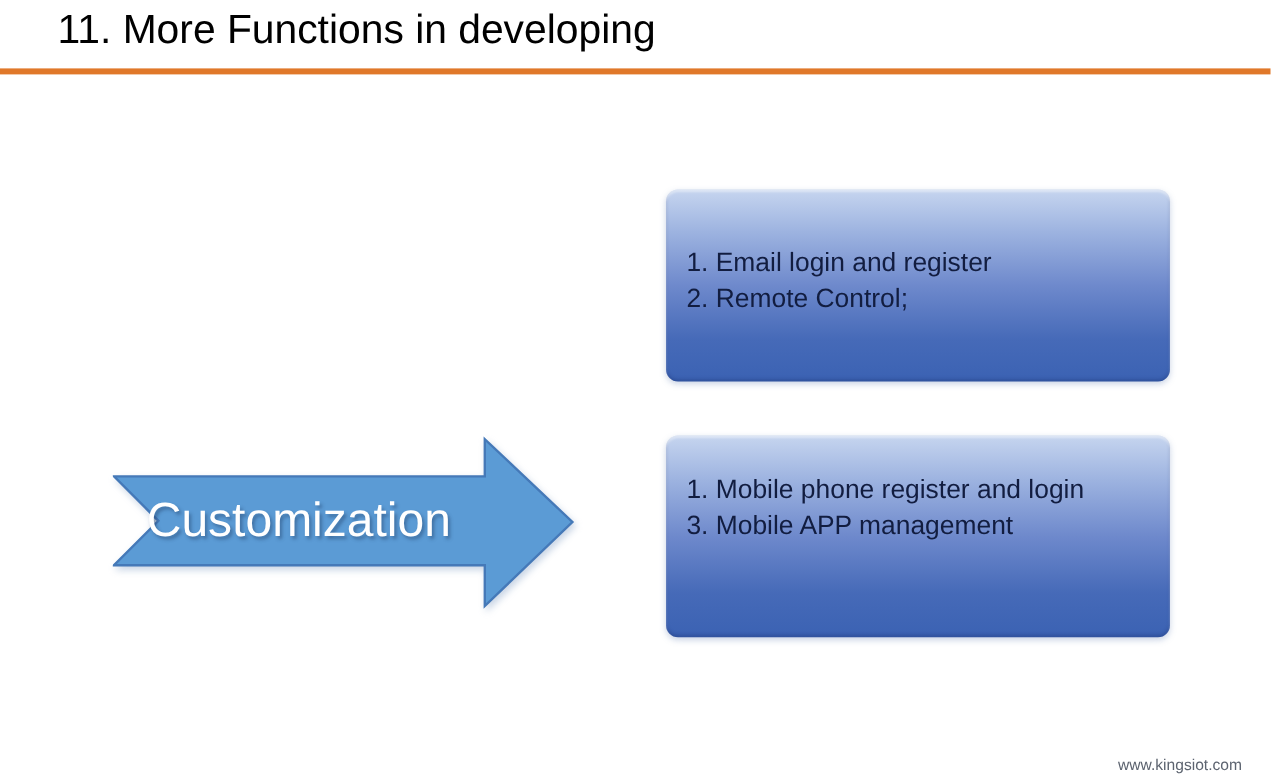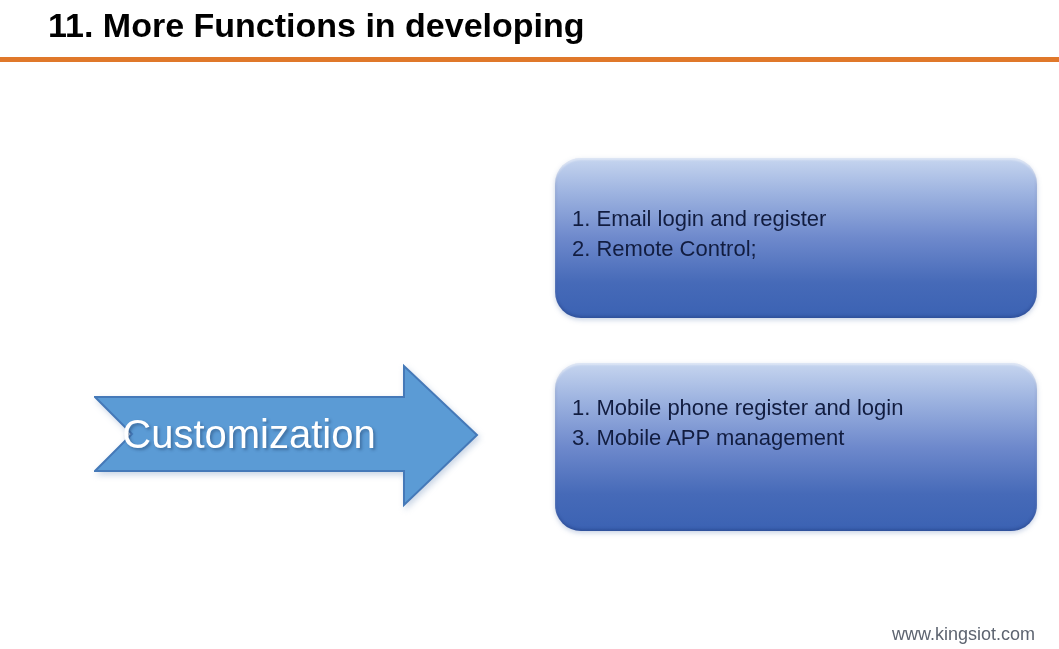--- a/index.html
+++ b/index.html
@@ -5,21 +5,21 @@
   html,body{margin:0;padding:0;background:#ffffff;}
   .slide{
     position:relative;
     width:1059px;height:649px;
     background:#ffffff;
     overflow:hidden;
     font-family:"Liberation Sans", sans-serif;
   }
   .page-title{
     position:absolute;left:48px;top:6px;margin:0;
-    font-size:34px;font-weight:700;
+    font-size:34px;font-weight:400;
     color:var(--title-text,#000);
     letter-spacing:0;
   }
   .accent-rule{
     position:absolute;left:0;top:57px;width:100%;height:5px;
     background:var(--accent-orange,#e0782a);
   }
   .arrow{
     position:absolute;left:94px;width:386px;height:145px;
     filter:drop-shadow(2px 3px 3px rgba(120,150,190,.40));
@@ -34,22 +34,22 @@
     stroke-linejoin:miter;
   }
   .arrow-label{
     position:absolute;left:0;top:34px;width:310px;height:74px;
     display:flex;align-items:center;justify-content:center;
     color:#ffffff;font-size:40px;font-weight:400;
     text-shadow:2px 2px 3px rgba(30,60,100,.45);
     white-space:nowrap;
   }
   .info-box{
-    position:absolute;left:555px;width:482px;
-    border-radius:26px;
+    position:absolute;left:555px;width:420px;
+    border-radius:10px;
     background:linear-gradient(180deg,
       var(--box-gradient-top,#c6d5ef) 0%,
       #9db3e0 22%,
       #6e89cc 50%,
       #466ab8 78%,
       var(--box-gradient-bottom,#3b62b3) 100%);
     box-shadow:0 2px 5px rgba(100,130,180,.35),
       inset 0 2px 2px rgba(255,255,255,.45),
       inset 0 -2px 3px rgba(20,40,100,.30);
     box-sizing:border-box;
@@ -57,21 +57,21 @@
   .info-box-1{top:158px;height:160px;padding:46px 18px 0 17px;}
   .info-box-2{top:363px;height:168px;padding:30px 18px 0 17px;}
   .info-line{
     margin:0;
     font-size:22px;line-height:30px;
     color:var(--box-text,#121d40);
     white-space:nowrap;
   }
   .footer{
     position:absolute;right:24px;bottom:4px;
-    font-size:18px;color:var(--footer-text,#5d6470);margin-left:13px;
+    font-size:13px;color:var(--footer-text,#5d6470);margin-left:13px;
   }
 </style>
 </head>
 <body>
 
 <div class="slide">
 
   <h1 class="page-title">11. More Functions in developing</h1>
   <div class="accent-rule"></div>
 

